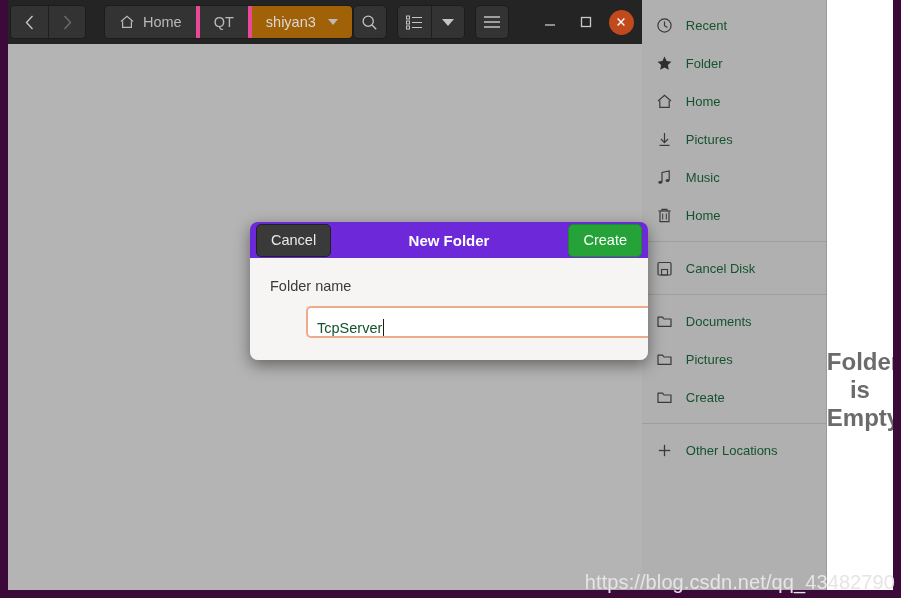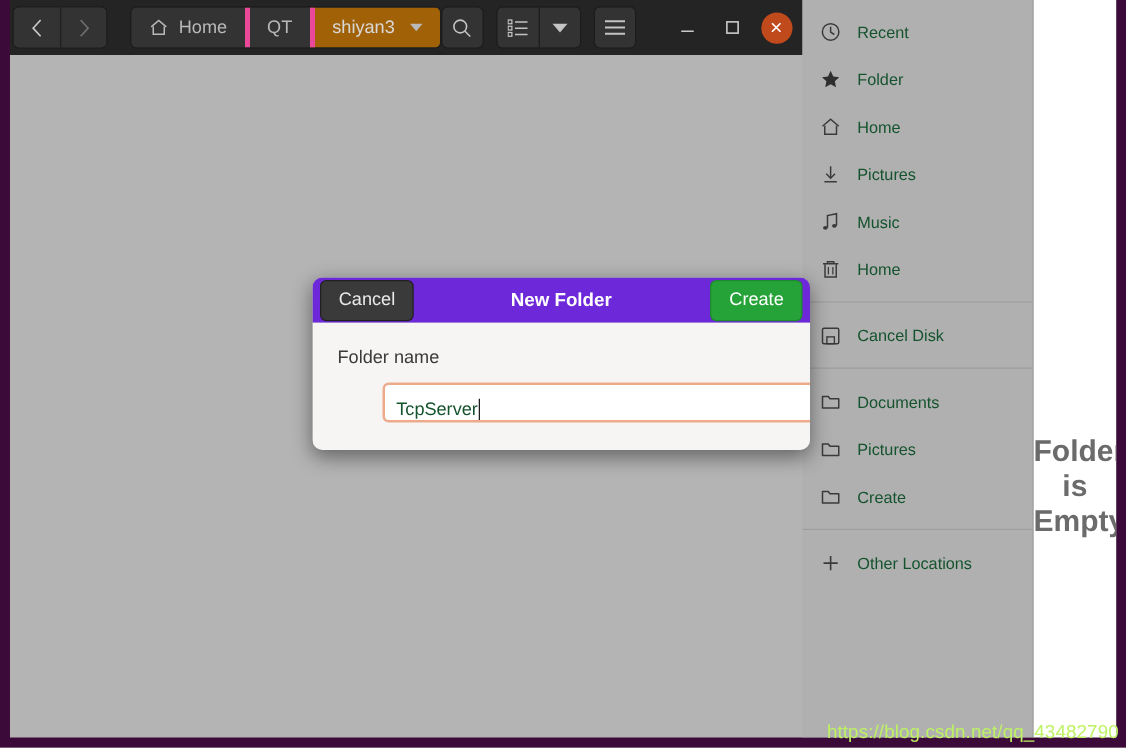--- a/index.html
+++ b/index.html
@@ -237,22 +237,22 @@
     height: 17px;
     background: #1d1d1d;
     margin-left: 1px;
   }
 
   
   .watermark {
     position: absolute;
     right: 6px;
     bottom: 4px;
-    font-size: 15px;
-    color: #bef264;
+    font-size: 20px;
+    color: #e5e5e5;
     letter-spacing: 0.1px;
   }
 </style>
 </head>
 <body>
 
 <div class="window">
 
   <div class="headerbar">
     <div class="hb-left">

